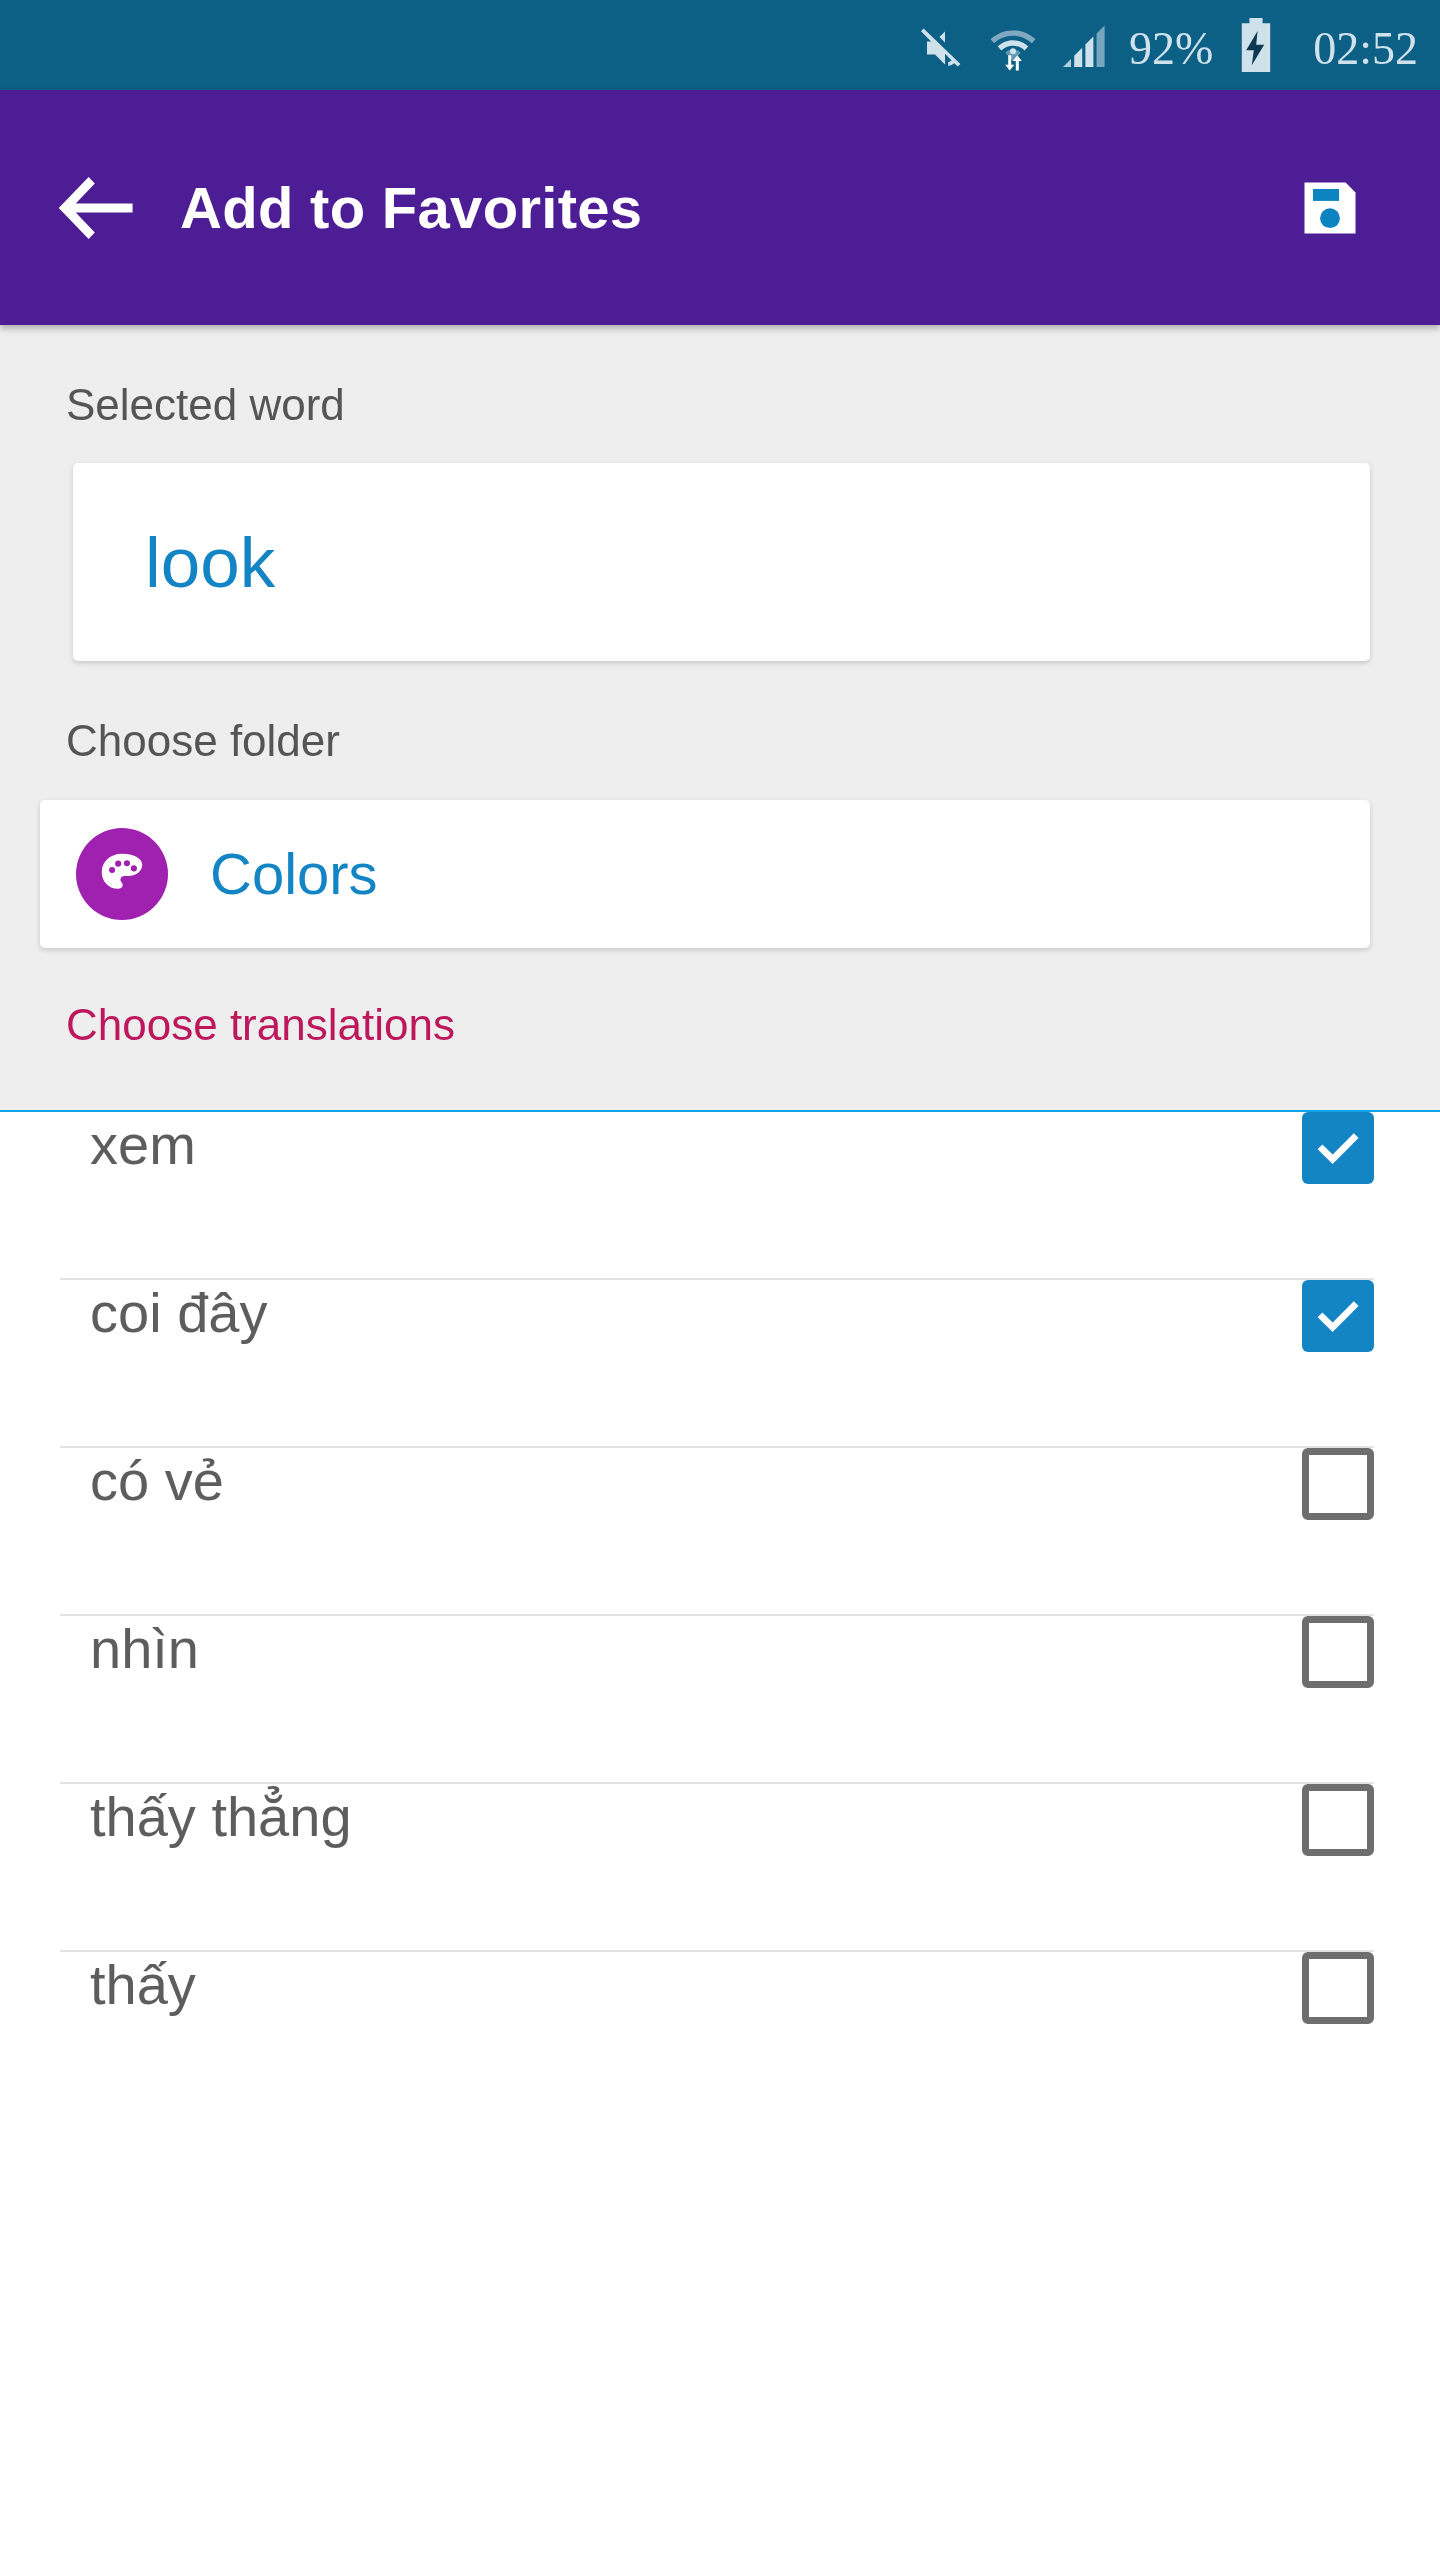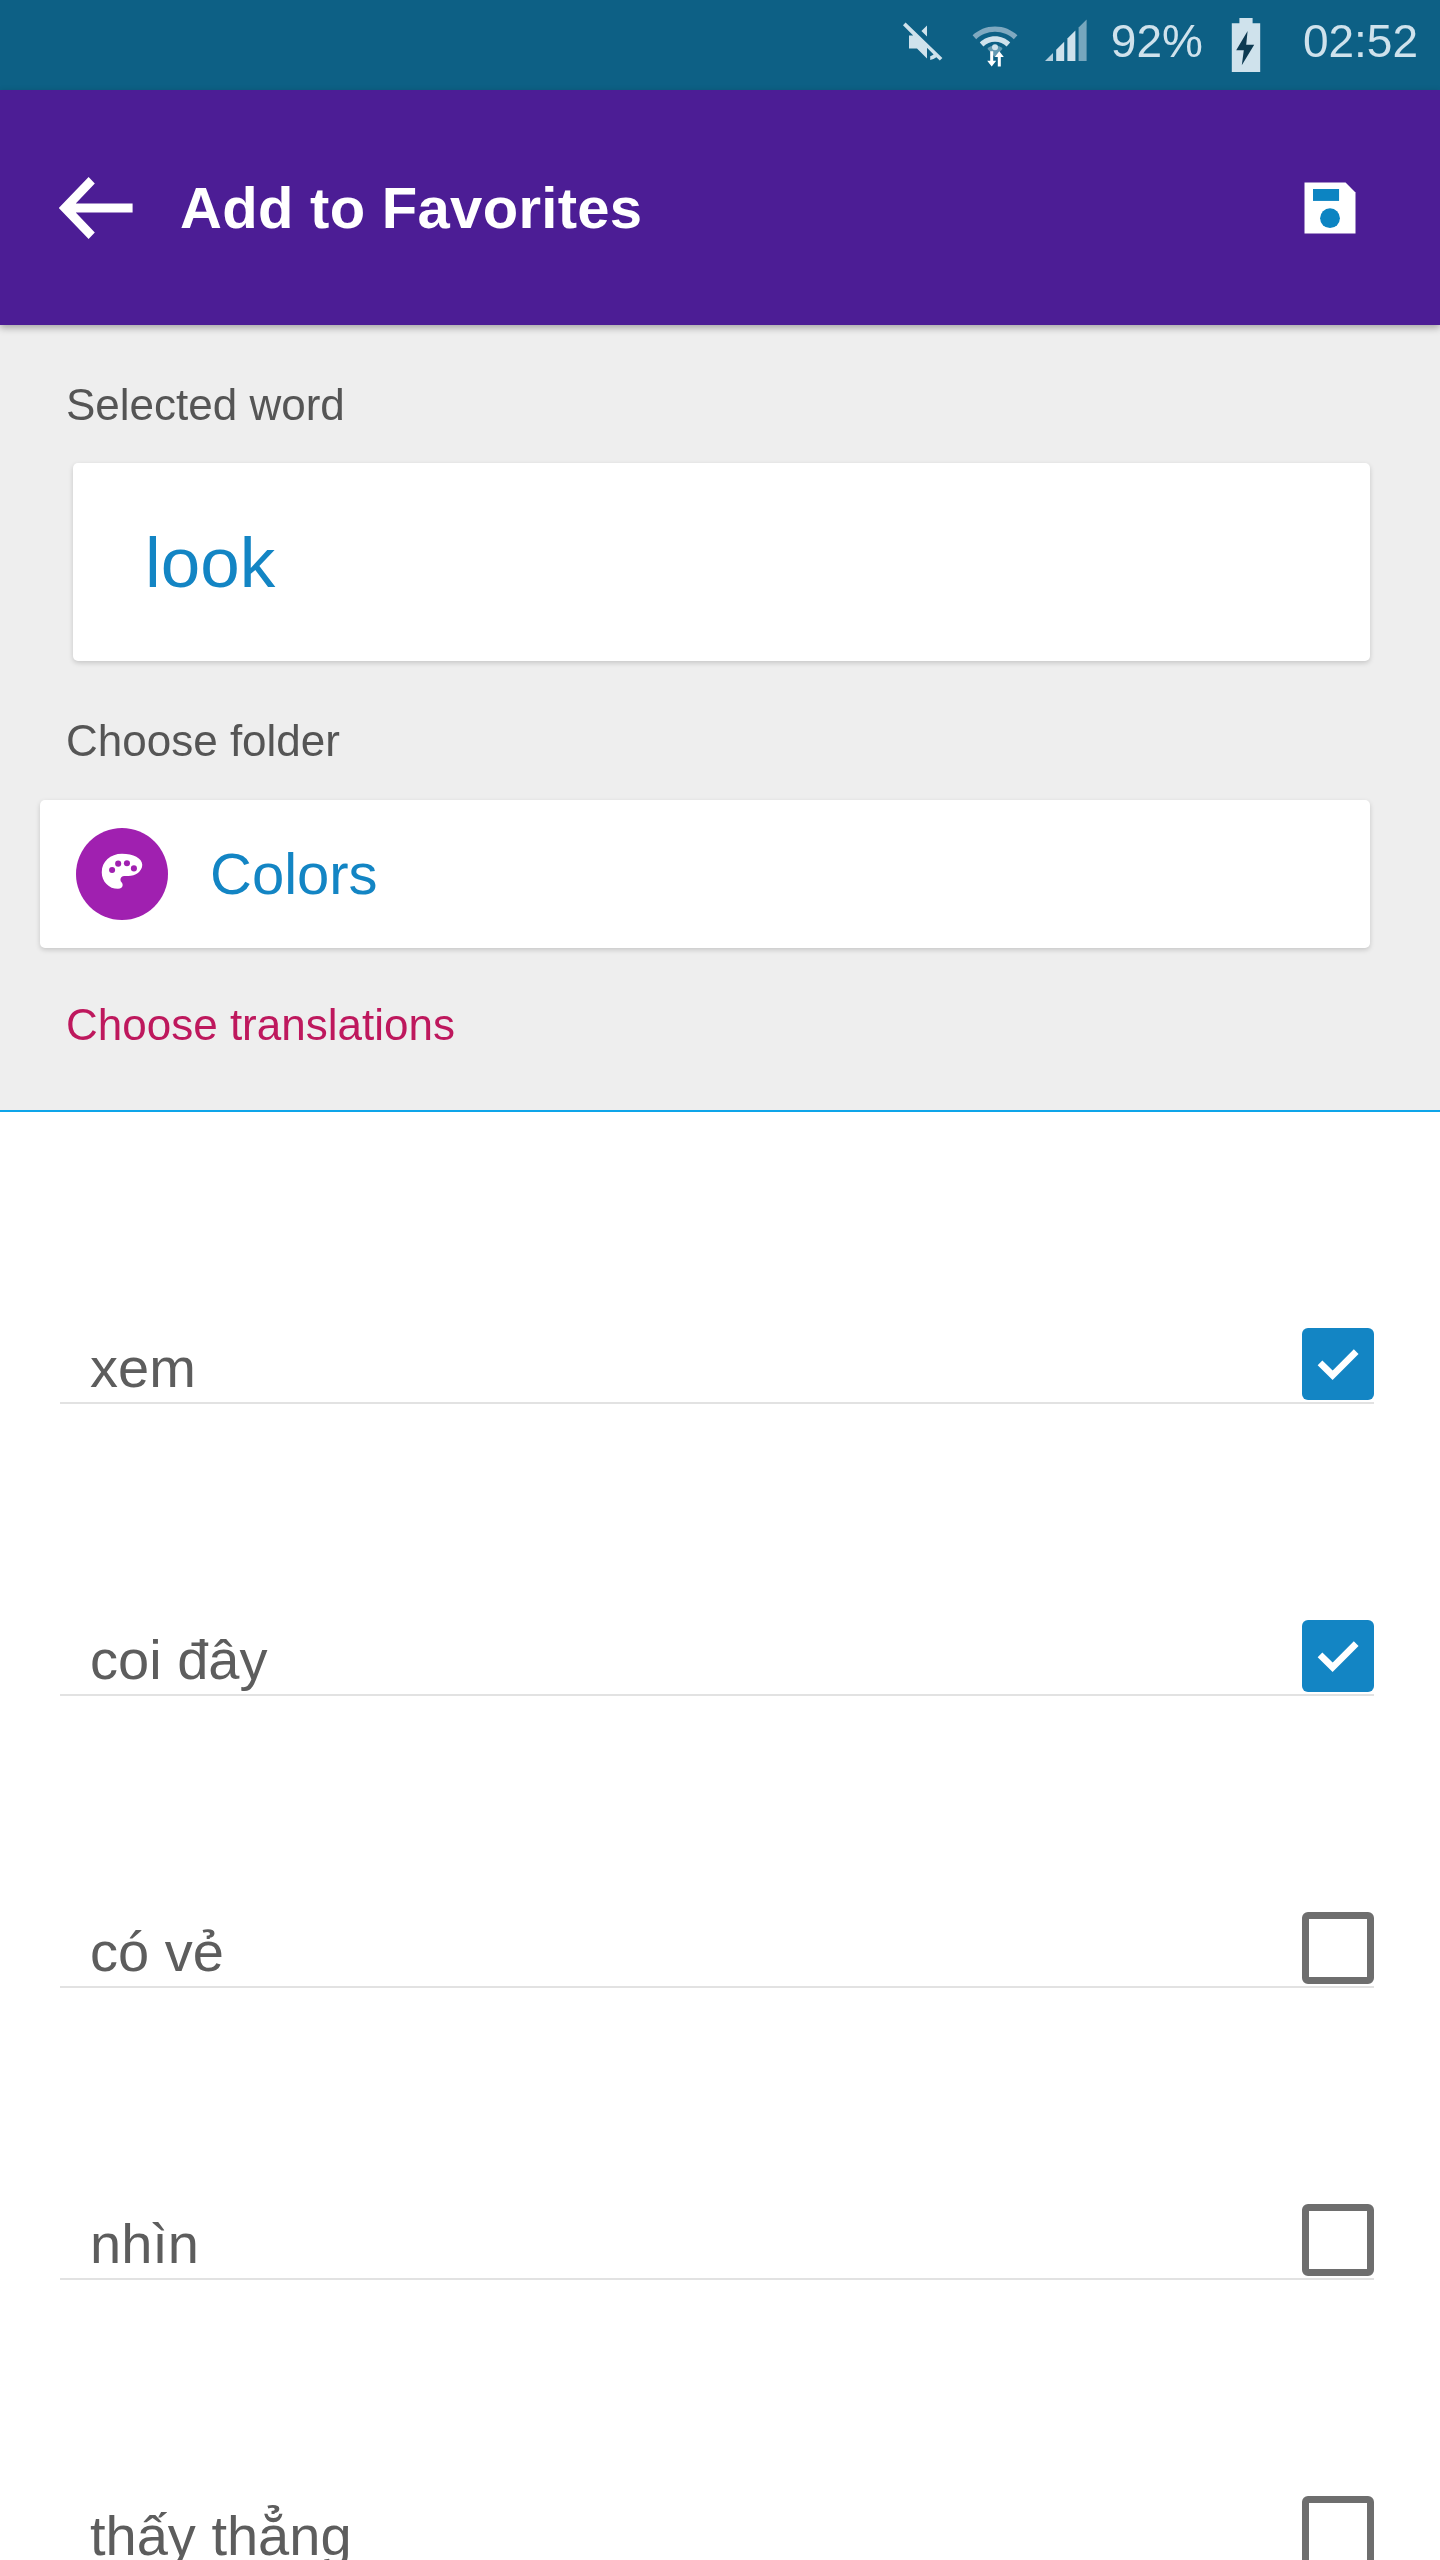--- a/index.html
+++ b/index.html
@@ -11,21 +11,21 @@
   }
 
   
   .status-bar{
     position:relative;
     height:90px; width:100%;
     background:#0d6085;
     display:flex; align-items:center; justify-content:flex-end;
     padding-right:22px;
   }
-  .status-icons{ display:flex; align-items:flex-start; gap:22px; }
+  .status-icons{ display:flex; align-items:flex-end; gap:22px;font-family:Liberation Serif, serif; }
   .si{ display:flex; align-items:flex-end; }
   .status-text{
     color:#cfe2ec; font-size:46px; letter-spacing:0px; font-weight:400;
     line-height:1;
   }
   .pct{ margin-right:2px; }
   .clock{ margin-left:16px; }
 
   
   .app-bar{
@@ -97,22 +97,22 @@
   }
   .translations-label{
     color:#be185d; font-size:44px;
     padding:52px 0 60px 66px;
   }
 
   
   .list{ background:#ffffff; }
   .row{
     position:relative;
-    height:292px; width:100%;
-    display:flex; align-items:flex-end;
+    height:168px; width:100%;
+    display:flex; align-items:flex-start;
     padding:0 66px 4px 90px;
   }
   .row .word{
     color:#5d5d5d; font-size:56px;
     flex:1 1 auto;
     white-space:nowrap;
   }
   .row .divider{
     position:absolute; left:60px; right:66px; bottom:0;
     height:2px; background:#e2e2e2;

